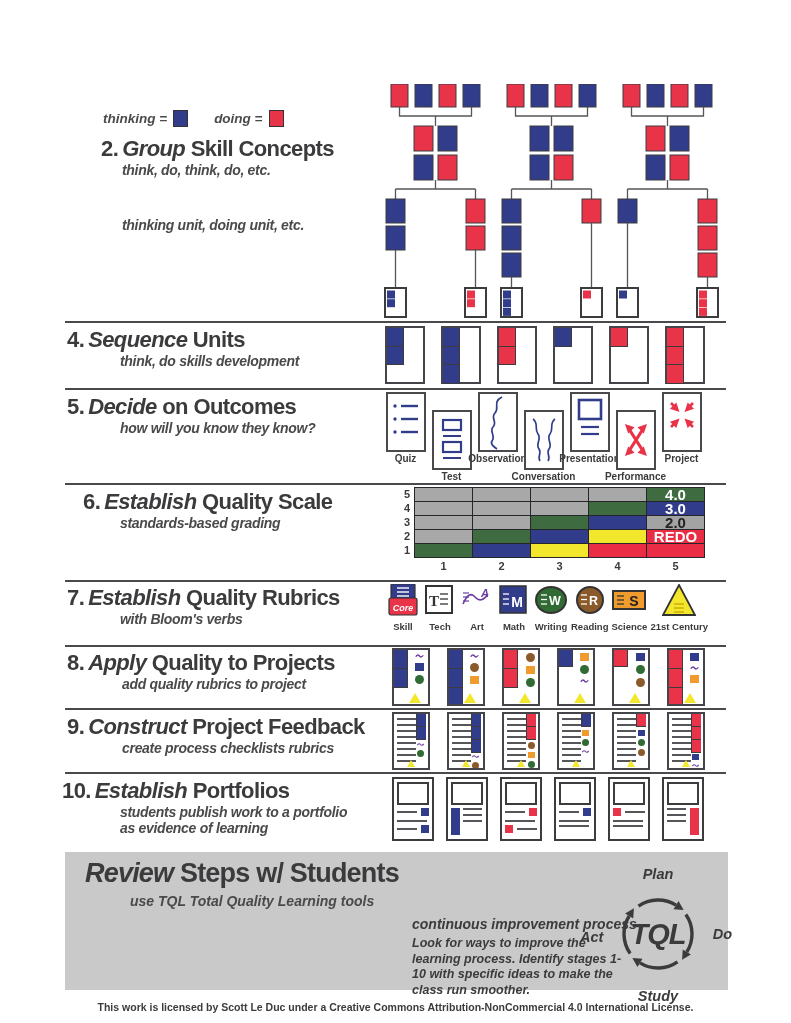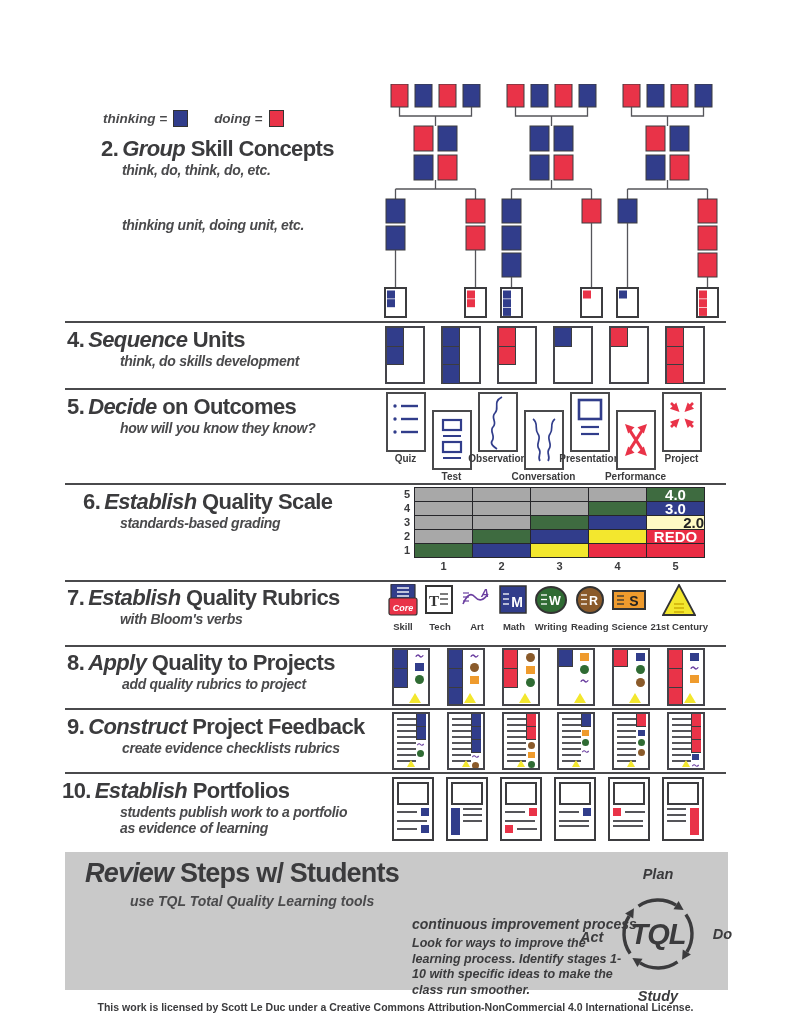--- a/index.html
+++ b/index.html
@@ -320,21 +320,21 @@
         <div class="scale-cell" style="background: rgb(168, 168, 168);"></div>
         <div class="scale-cell" style="background: rgb(62, 107, 64);"></div>
         <div class="scale-cell" style="background: rgb(49, 61, 139); color: rgb(255, 255, 255);">3.0</div>
       </div>
       <div class="scale-row">
         <div class="scale-rowlabel">3</div>
         <div class="scale-cell" style="background: rgb(168, 168, 168);"></div>
         <div class="scale-cell" style="background: rgb(168, 168, 168);"></div>
         <div class="scale-cell" style="background: rgb(62, 107, 64);"></div>
         <div class="scale-cell" style="background: rgb(49, 61, 139);"></div>
-        <div class="scale-cell" style="background: #fef9c3; color: rgb(34, 34, 34); text-align: right;">2.0</div>
+        <div class="scale-cell" style="background: #a3a3a3; color: rgb(34, 34, 34);">2.0</div>
       </div>
       <div class="scale-row">
         <div class="scale-rowlabel">2</div>
         <div class="scale-cell" style="background: rgb(168, 168, 168);"></div>
         <div class="scale-cell" style="background: rgb(62, 107, 64);"></div>
         <div class="scale-cell" style="background: rgb(49, 61, 139);"></div>
         <div class="scale-cell" style="background: rgb(243, 231, 46);"></div>
         <div class="scale-cell" style="background: rgb(234, 44, 68); color: rgb(255, 255, 255);">REDO</div>
       </div>
       <div class="scale-row">
@@ -531,21 +531,21 @@
         </div>
         <div class="tri" style="position: absolute; bottom: 1px; left: 15px; border-left: 6px solid transparent; border-right: 6px solid transparent; border-bottom: 10px solid rgb(243, 231, 46);"></div>
       </div>
     </div>
 
   <div class="divider d6"></div>
 
   <div class="step-head s9">
     <span class="num">9.</span><span class="verb">Construct</span><span> Project Feedback</span>
   </div>
-  <div class="step-sub s9sub">create evidence checklists rubrics</div>
+  <div class="step-sub s9sub">create process checklists rubrics</div>
   <div class="abs feedback-row">
       <div class="fb-card">
         <div class="fb-lines">
           <div class="fb-line"></div>
           <div class="fb-line"></div>
           <div class="fb-line"></div>
           <div class="fb-line"></div>
           <div class="fb-line"></div>
           <div class="fb-line"></div>
           <div class="fb-line"></div>

